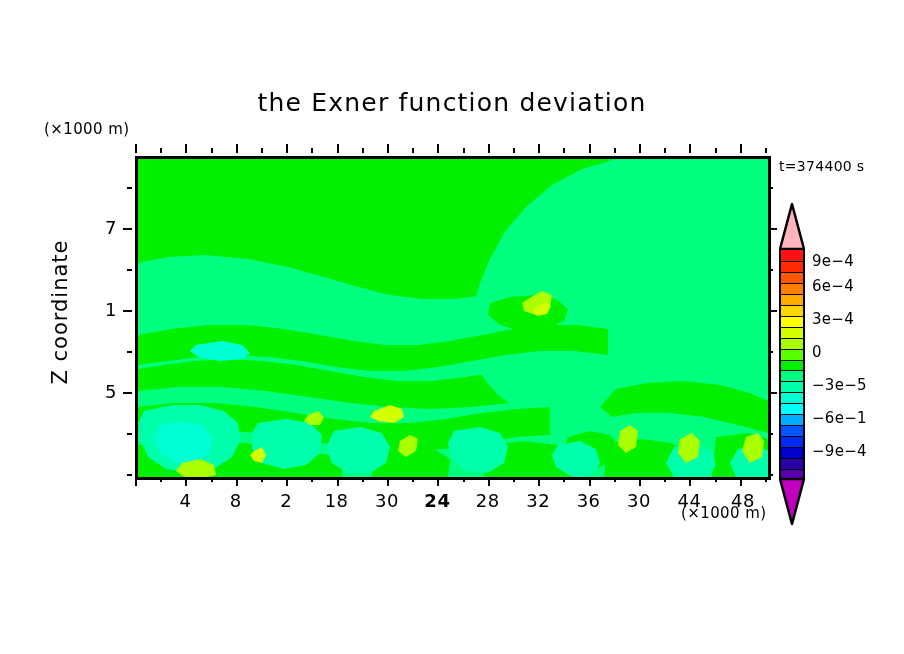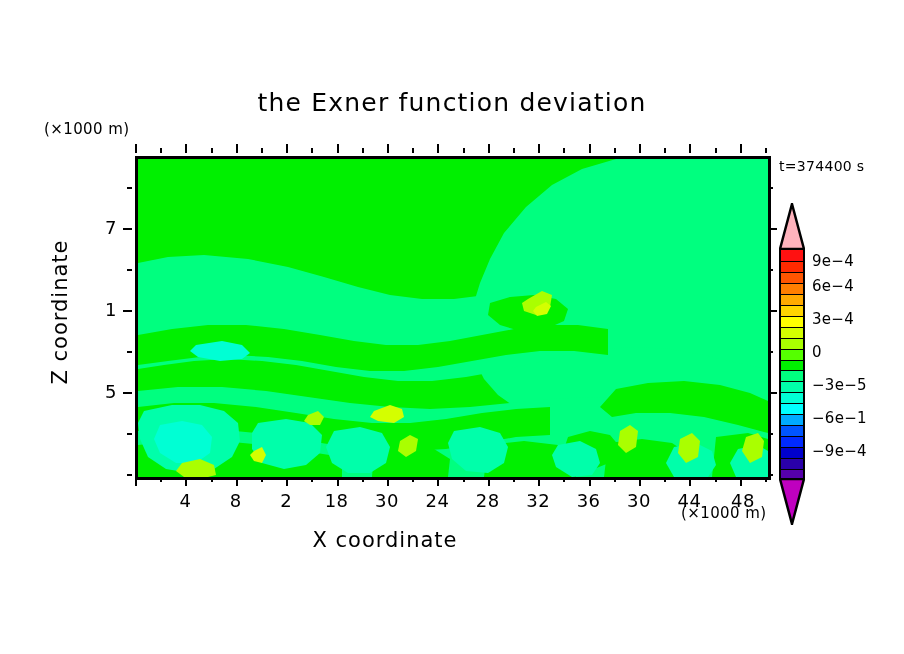--- a/index.html
+++ b/index.html
@@ -60,21 +60,20 @@
 </head>
 <body>
 
 <div id="root">
 
   <div class="txt" id="title">the Exner function deviation</div>
   <div class="txt" id="units-top">(×1000 m)</div>
   <div class="txt" id="units-bottom">(×1000 m)</div>
   <div class="txt" id="timestamp">t=374400 s</div>
 
-  <div class="txt" id="xlabel">X coordinate</div>
   <div class="txt" id="ylabel">Z coordinate</div>
 
   <div id="plot">
     <div id="field">
       <svg viewBox="0 0 630 318" preserveAspectRatio="none">
         <rect x="0" y="0" width="630" height="318" fill="#00f000"></rect>
         <g>
 
           <path fill="#00ff7f" d="M630,0 L630,318 L470,318 L452,300 L430,282 L402,266 L380,250
             L360,236 L346,220 L336,200 L330,176 L334,150 L342,124 L352,100 L366,74 L388,48
@@ -195,21 +194,21 @@
       <div class="tick xtick" style="left: 714.6px; top: 148px; height: 5px;"></div>
       <div class="tick xtick" style="left: 739.8px; top: 477px; height: 9px;"></div>
       <div class="tick xtick" style="left: 739.8px; top: 144px; height: 9px;"></div>
       <div class="tick xtick" style="left: 765px; top: 477px; height: 5px;"></div>
       <div class="tick xtick" style="left: 765px; top: 148px; height: 5px;"></div>
       <div class="xlab" style="left: 155.4px; top: 490px;">4</div>
       <div class="xlab" style="left: 205.8px; top: 490px;">8</div>
       <div class="xlab" style="left: 256.2px; top: 490px;">2</div>
       <div class="xlab" style="left: 306.6px; top: 490px;">18</div>
       <div class="xlab" style="left: 357px; top: 490px;">30</div>
-      <div class="xlab" style="left: 407.4px; top: 490px;">24</div>
+      <div class="xlab" style="left: 407.4px; top: 490px; font-weight: bold;">24</div>
       <div class="xlab" style="left: 457.8px; top: 490px;">28</div>
       <div class="xlab" style="left: 508.2px; top: 490px;">32</div>
       <div class="xlab" style="left: 558.6px; top: 490px;">36</div>
       <div class="xlab" style="left: 609px; top: 490px;">30</div>
       <div class="xlab" style="left: 659.4px; top: 490px;">44</div>
       <div class="xlab" style="left: 713px; top: 490px;">48</div>
     </div>
   <div id="ticks-y">
       <div class="tick ytick" style="top: 474px; left: 127px; width: 5px;"></div>
       <div class="tick ytick" style="top: 474px; left: 768px; width: 5px;"></div>

